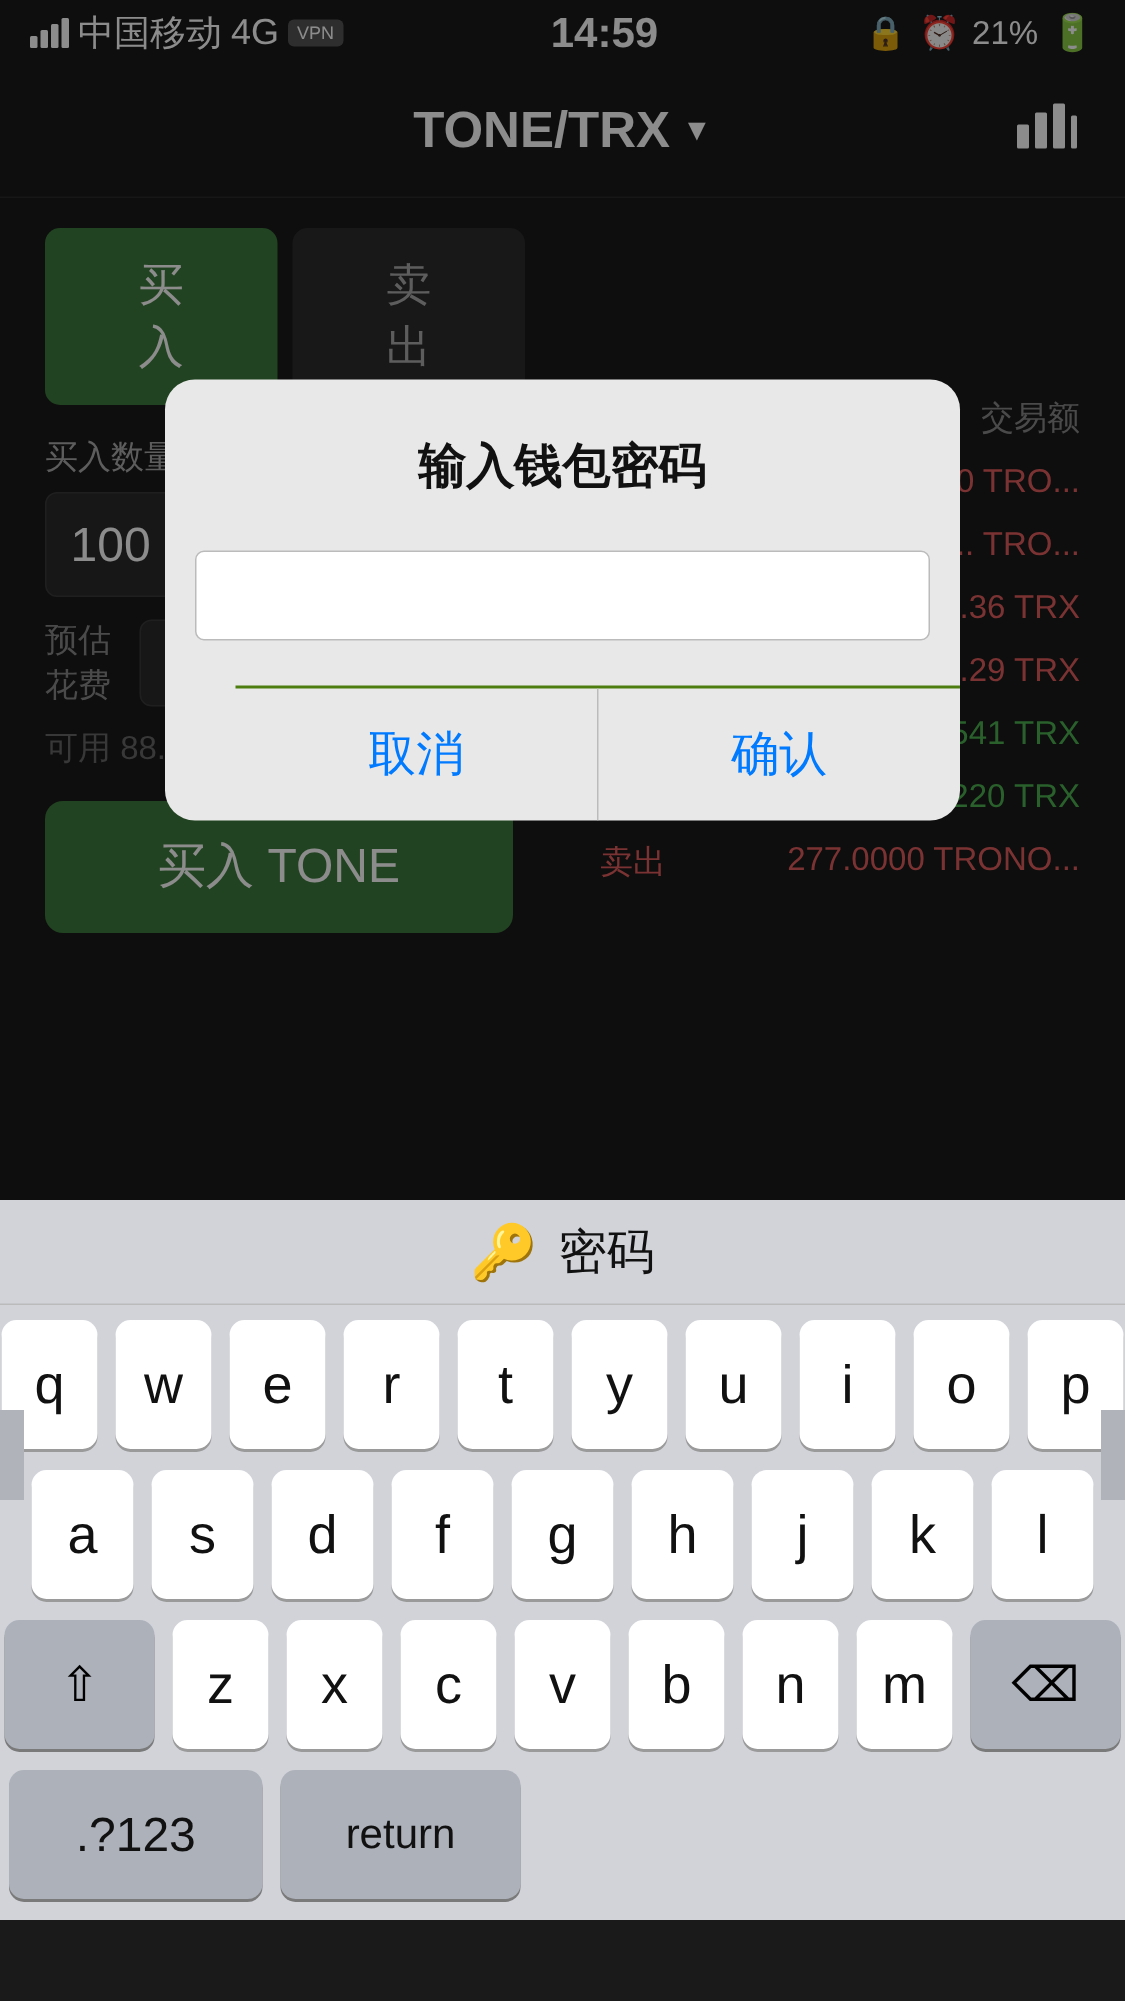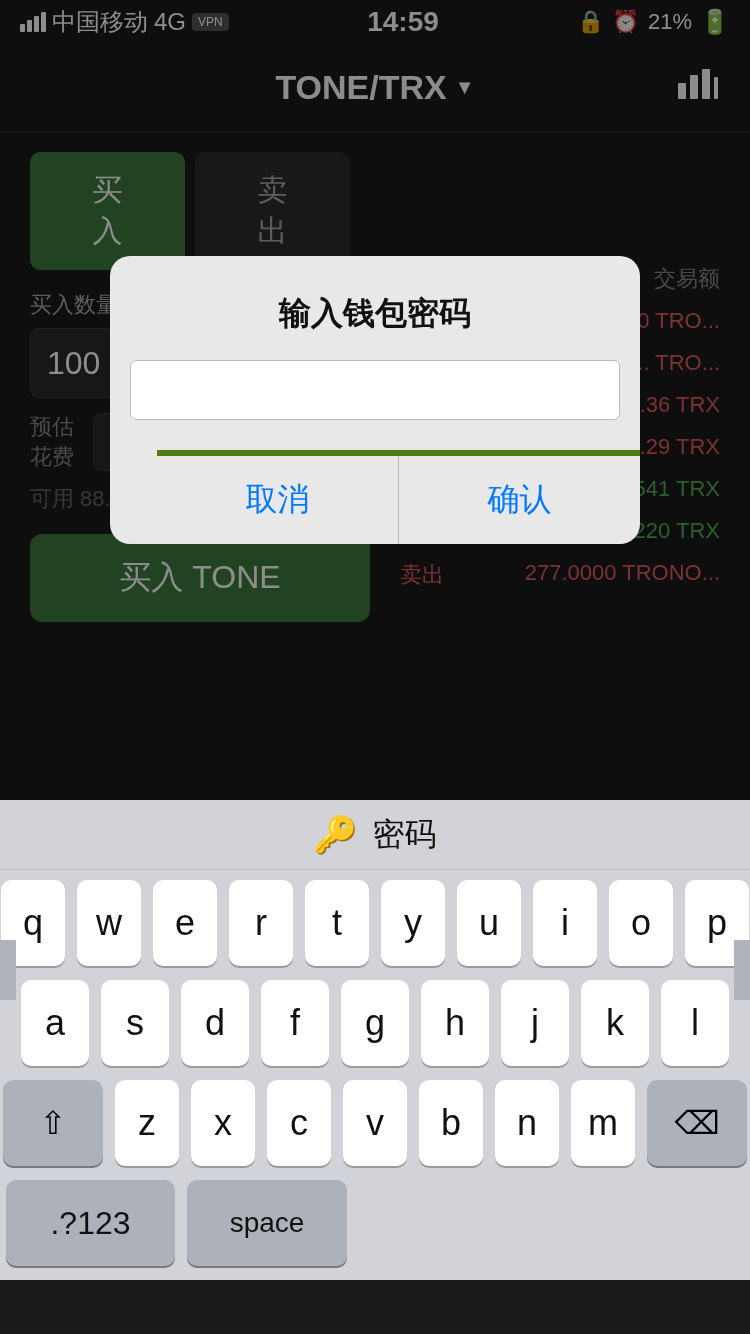--- a/index.html
+++ b/index.html
@@ -152,21 +152,21 @@
       color: #666;
       font-size: 22px;
     }
 
     
     .buy-btn {
       background: #3d7a3d;
       color: white;
       font-size: 32px;
       font-weight: 500;
-      width: 340px;
+      width: 312px;
       height: 88px;
       border-radius: 12px;
       border: none;
       margin-top: 20px;
       display: flex;
       align-items: center;
       justify-content: center;
     }
 
     
@@ -185,38 +185,38 @@
       border-radius: 20px;
       width: 530px;
       padding: 0;
       overflow: hidden;
     }
     .dialog-title {
       color: #111;
       font-size: 32px;
       font-weight: 600;
       text-align: center;
-      padding: 36px 30px 24px;
+      padding: 36px 30px 34px;
     }
     .dialog-input-wrap {
       padding: 0 20px 30px;
     }
     .dialog-input {
       width: 100%;
       height: 60px;
       border: 1.5px solid #bbb;
       border-radius: 6px;
       background: white;
       font-size: 24px;
       padding: 0 12px;
       outline: none;
     }
     .dialog-buttons {
       display: flex;
-      border-top: 6px solid #4d7c0f;
+      border-top: 2px solid #4d7c0f;
       margin-left: 47px;
     }
     .dialog-btn-cancel {
       flex: 1;
       height: 88px;
       background: transparent;
       border: none;
       color: #007aff;
       font-size: 32px;
       font-weight: 400;
@@ -554,15 +554,15 @@
       <div class="key">v</div>
       <div class="key">b</div>
       <div class="key">n</div>
       <div class="key">m</div>
       <div class="key-delete">⌫</div>
     </div>
   </div>
 
   <div class="bottom-key-row">
     <div class="key-123">.?123</div>
-    <div class="key-return">space</div>
+    <div class="key-return">return</div>
   </div>
 </div>
 
 </body></html>

